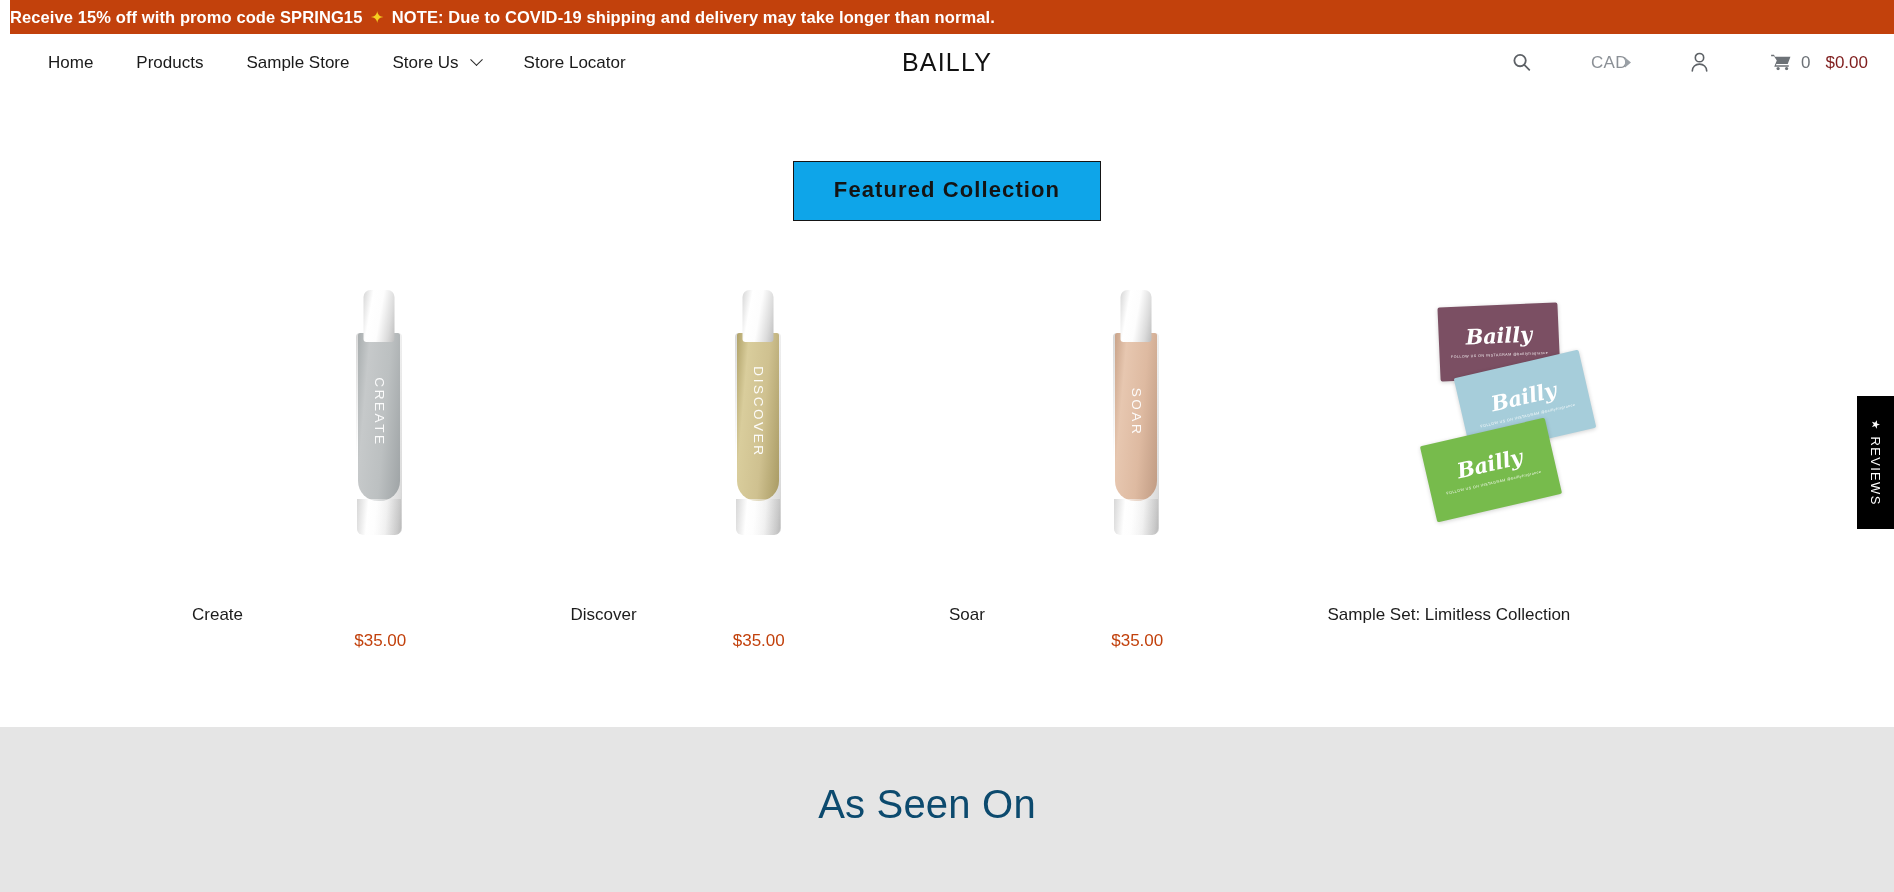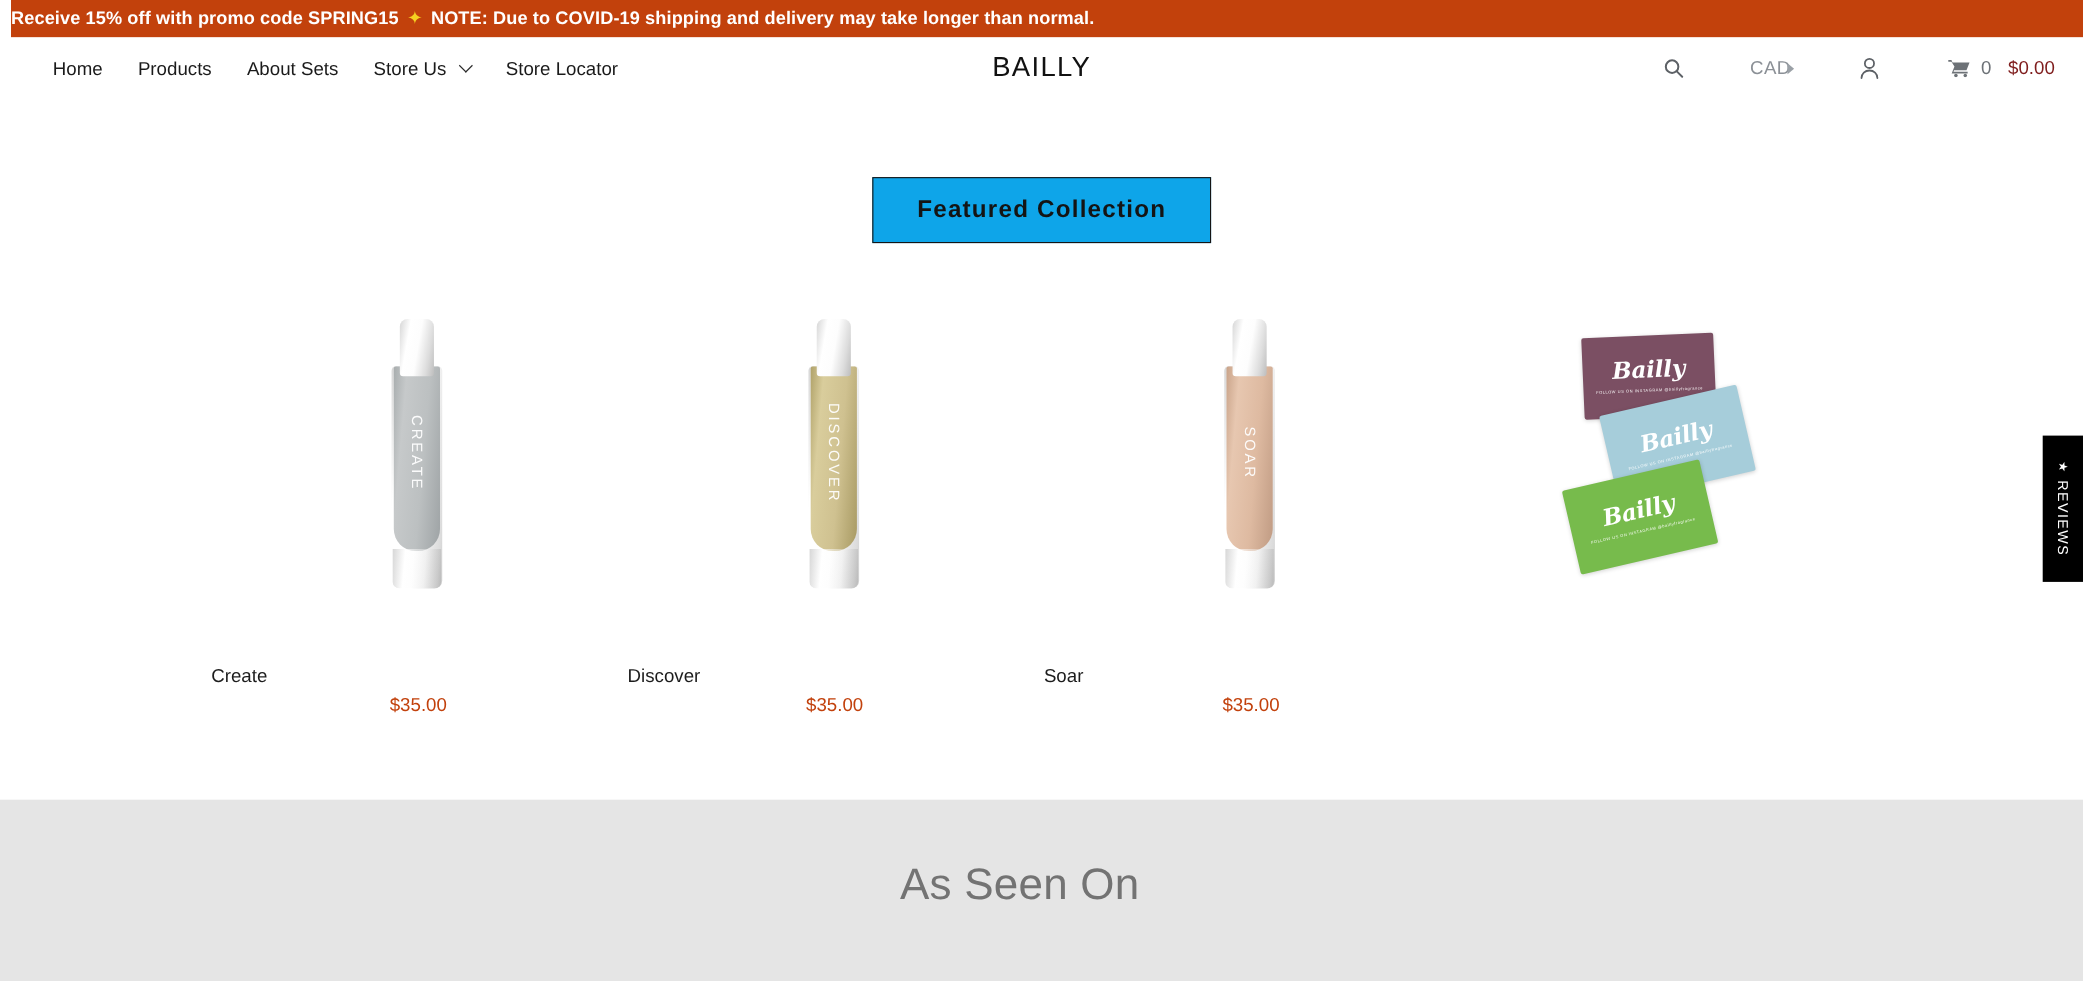--- a/index.html
+++ b/index.html
@@ -37,21 +37,21 @@
     position: relative;
     width: 100%;
     height: 56px;
     background: #ffffff;
     display: flex;
     align-items: center;
   }
   .main-nav {
     display: flex;
     align-items: flex-start;
-    gap: 0px;
+    gap: 11px;
     padding-left: 38px;
   }
   .nav-item {
     font-size: 17px;
     color: #1a1a1a;
     text-decoration: none;
     padding: 0 16px;
     line-height: 1;
     white-space: nowrap;
     display: flex;
@@ -268,21 +268,21 @@
     top: 727px;
     width: 100%;
     height: 165px;
     background: #e5e5e5;
     display: flex;
     justify-content: center;
     padding-top: 57px;
   }
   .as-seen-title {
     font-size: 40px;
-    color: #737373;
+    color: #0c4a6e;
     font-weight: 400;
     line-height: 1;
     letter-spacing: 0.2px;
     margin-left: -40px;
   }
 
   
   .reviews-tab {
     position: absolute;
     right: 0;
@@ -321,21 +321,21 @@
 <header class="site-header">
 
   <nav class="main-nav">
     <a class="nav-item" href="#">
       <span>Home</span>
     </a>
     <a class="nav-item" href="#">
       <span>Products</span>
     </a>
     <a class="nav-item" href="#">
-      <span>About Sets</span>
+      <span>Sample Store</span>
     </a>
     <a class="nav-item" href="#">
       <span>Store Us</span>
       <span class="caret"></span>
     </a>
     <a class="nav-item" href="#">
       <span>Store Locator</span>
     </a>
   </nav>
 
@@ -438,20 +438,21 @@
           <div class="swatch-card card-blue" style="background:#a6cdda;">
             <div class="swatch-script">Bailly</div>
             <div class="swatch-sub">FOLLOW US ON INSTAGRAM @baillyfragrance</div>
           </div>
           <div class="swatch-card card-green" style="background:#77bb4c;">
             <div class="swatch-script">Bailly</div>
             <div class="swatch-sub">FOLLOW US ON INSTAGRAM @baillyfragrance</div>
           </div>
         </div>
       </div>
+      <div class="product-title">Sample Set: Limitless Collection</div>
     </article>
 
   </section>
 
   <section class="as-seen-section">
     <h2 class="as-seen-title">As Seen On</h2>
   </section>
 
 </main>
 

